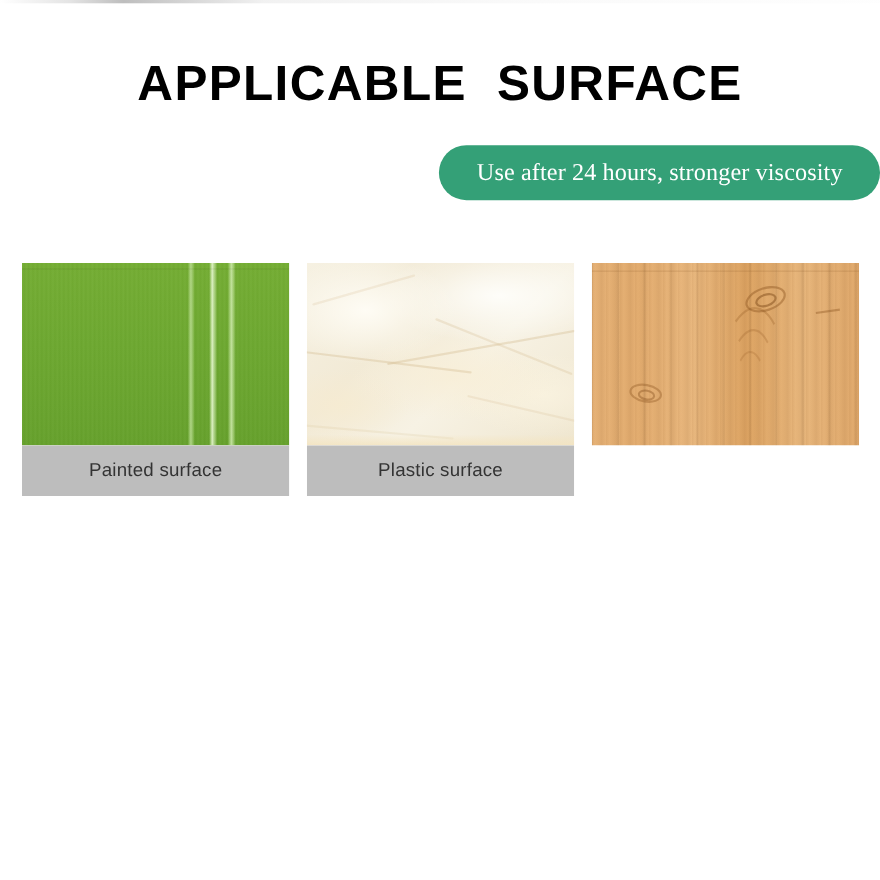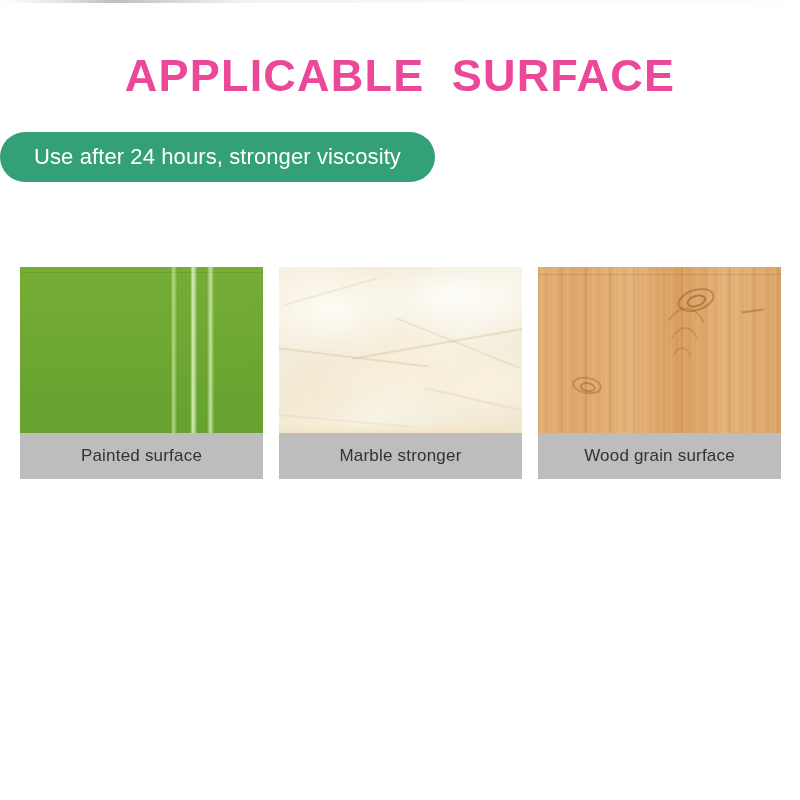--- a/index.html
+++ b/index.html
@@ -40,54 +40,55 @@
 
   
   .page-title {
     position: absolute;
     left: 0;
     top: 50px;
     width: 800px;
     text-align: center;
     font-size: 45px;
     font-weight: bold;
-    color: #ec4899;
+    color: #000000;
     letter-spacing: 1.2px;
     white-space: pre;
     font-family: "Liberation Sans", sans-serif;
   }
 
   
   .banner-wrap {
     position: absolute;
     left: 0;
     top: 132px;
     width: 800px;
     display: flex;
-    justify-content: flex-start;
+    justify-content: flex-end;
+    font-family: Liberation Serif, serif;
   }
   .banner-pill {
     background: #34a077;
     border-radius: 30px;
     height: 50px;
     padding: 0 34px;
     display: flex;
     align-items: center;
     justify-content: center;
     color: #ffffff;
     font-size: 22px;
     letter-spacing: 0.1px;
     white-space: nowrap;
   }
 
   
   .grid {
     position: absolute;
     left: 20px;
-    top: 267px;
+    top: 239px;
     width: 760px;
     display: grid;
     grid-template-columns: 243px 243px 243px;
     grid-template-rows: 212px 212px;
     column-gap: 16px;
     row-gap: 53px;
   }
 
   .tile {
     position: relative;
@@ -430,35 +431,34 @@
         <div class="surf-marble">
           <div class="marble-vein mv1"></div>
           <div class="marble-vein mv2"></div>
           <div class="marble-vein mv3"></div>
           <div class="marble-vein mv4"></div>
           <div class="marble-vein mv5"></div>
           <div class="marble-vein mv6"></div>
           <div class="marble-bottom-band"></div>
         </div>
       </div>
-      <div class="tile-caption">Marble stronger</div>
+      <div class="tile-caption">Plastic surface</div>
     </div>
 
     <div class="tile">
       <div class="tile-image">
         <div class="surf-wood">
           <div class="wood-top-line"></div>
           <div class="wood-arc wa1"></div>
           <div class="wood-arc wa2"></div>
           <div class="wood-arc wa3"></div>
           <div class="wood-knot wk1"></div>
           <div class="wood-knot wk2"></div>
           <div class="wood-small-mark"></div>
         </div>
       </div>
-      <div class="tile-caption">Wood grain surface</div>
     </div>
 
 
 
 
   </div>
 </div>
 
 </body></html>

